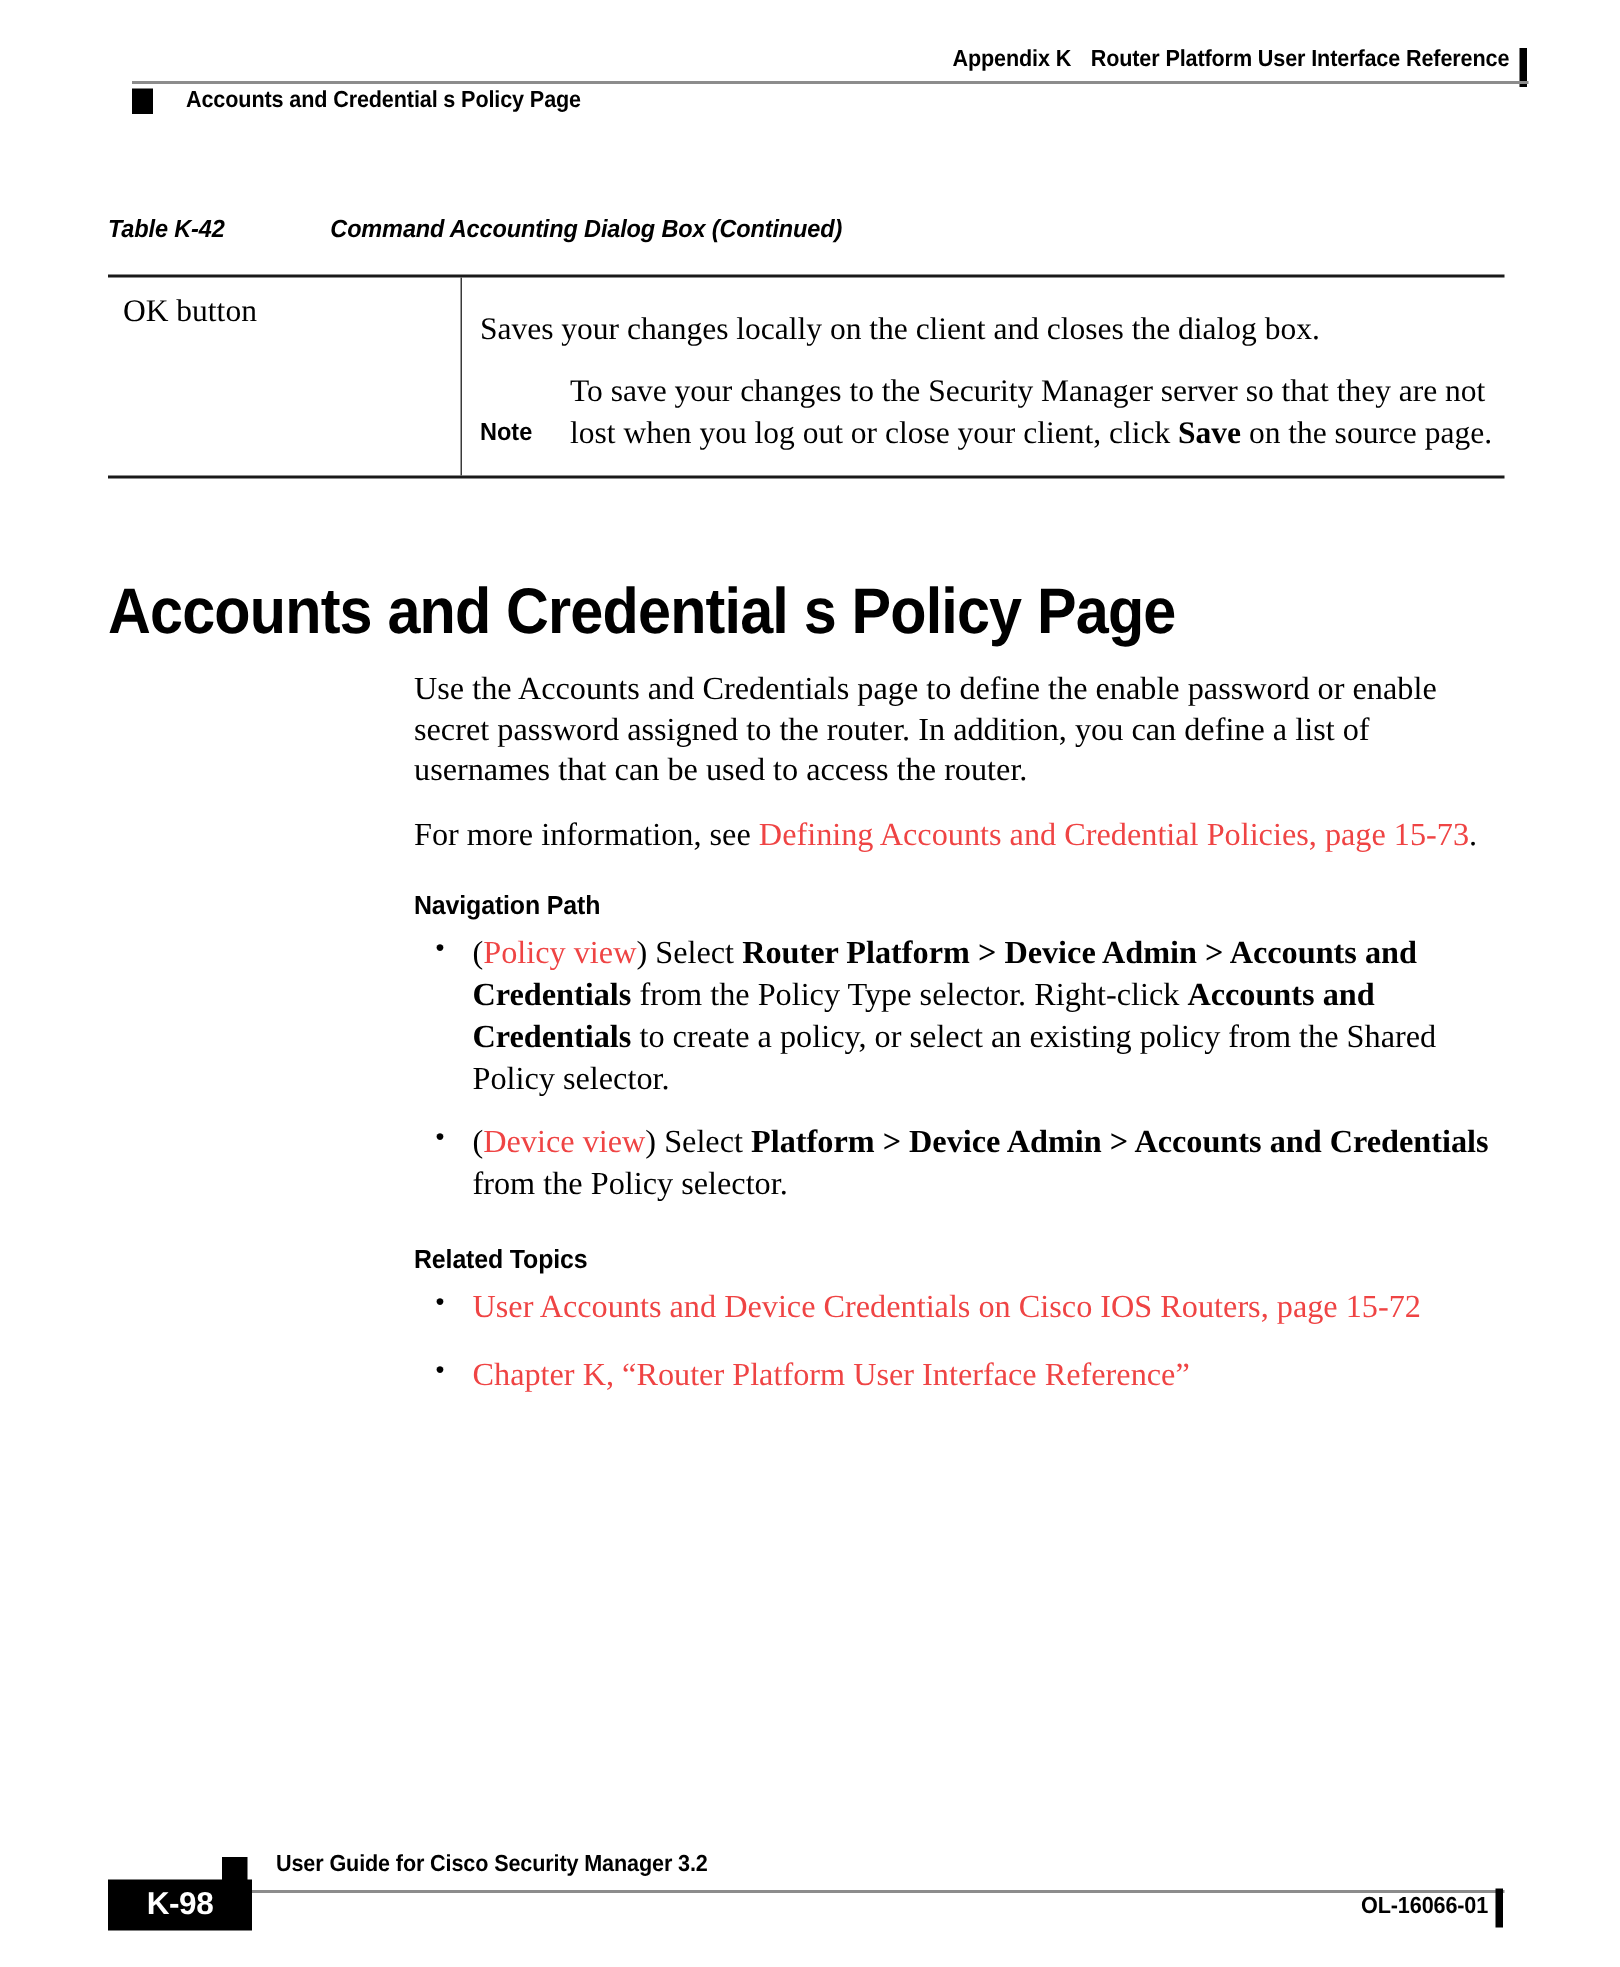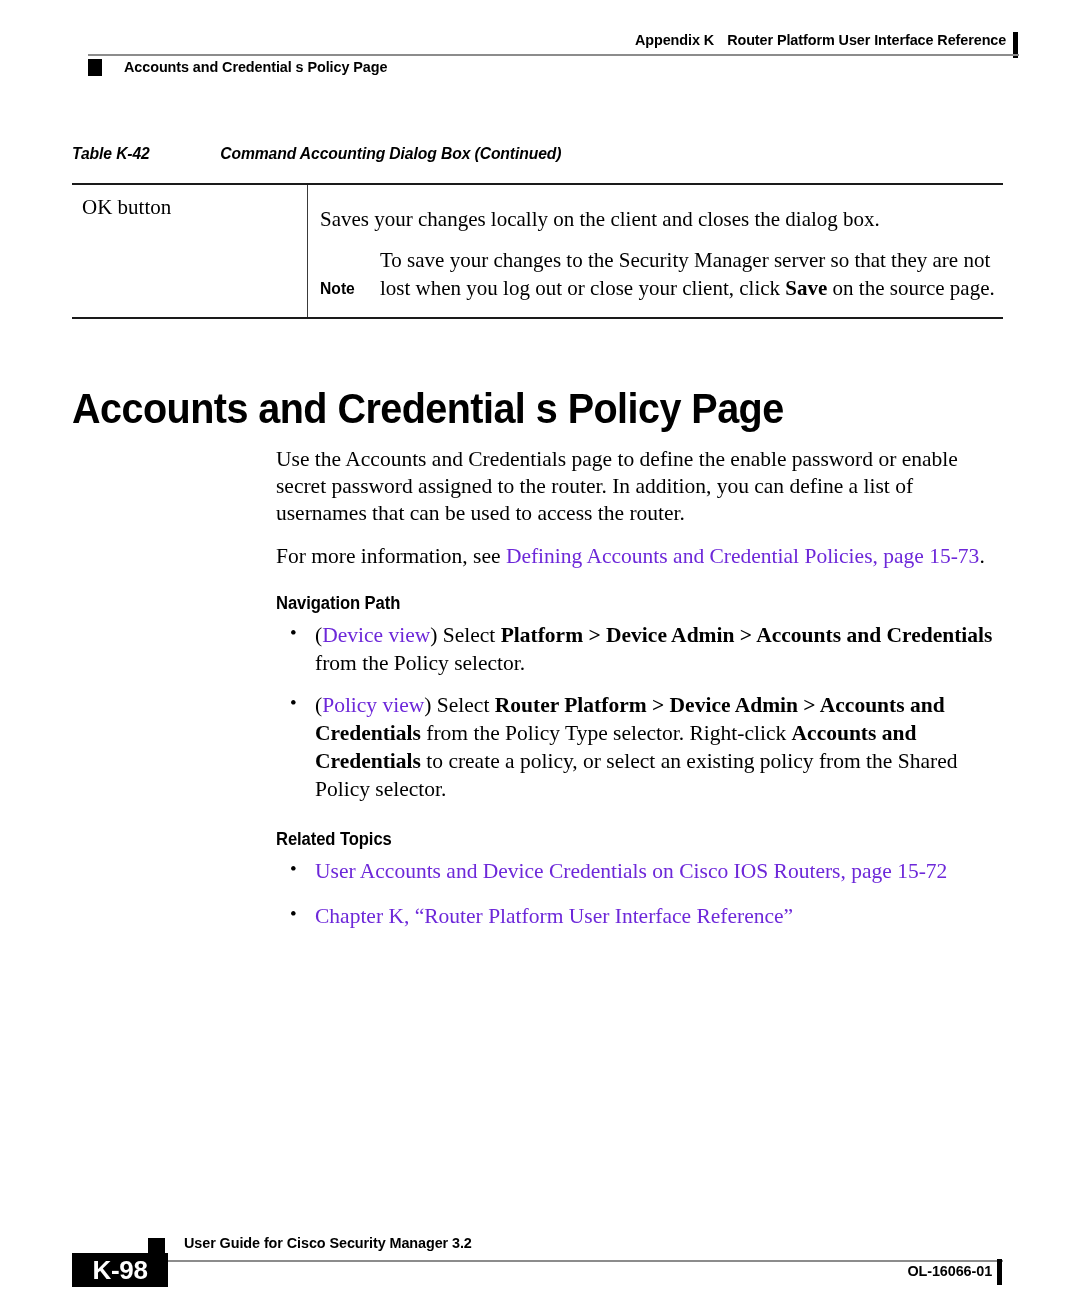--- a/index.html
+++ b/index.html
@@ -171,21 +171,21 @@
     left: 276px;
     top: 430px;
     width: 730px;
     font-size: 21.5px;
     line-height: 1.26;
   }
   .body-para {
     margin: 16px 0 16px 0;
   }
   .link {
-    color: #6d28d9;
+    color: #ef4444;
   }
   .sub-heading {
     font-family: "Liberation Sans Narrow", "Liberation Sans", sans-serif;
     font-weight: bold;
     font-size: 17.5px;
     letter-spacing: -0.1px;
     margin: 22px 0 8px 0;
     transform: scaleX(0.95);
     transform-origin: left center;
   }
@@ -236,21 +236,21 @@
   .footer-pagebox {
     position: absolute;
     left: 72px;
     top: 1253px;
     width: 96px;
     height: 34px;
     background: #000000;
     color: #ffffff;
     font-family: "Liberation Sans Narrow", "Liberation Sans", sans-serif;
     font-weight: bold;
-    font-size: 26px;
+    font-size: 21px;
     display: flex;
     align-items: center;
     justify-content: center;
     letter-spacing: -0.3px;
   }
   .footer-square {
     position: absolute;
     left: 148px;
     top: 1238px;
     width: 17px;
@@ -327,23 +327,23 @@
 
   <div class="content">
 
     <p class="body-para">Use the Accounts and Credentials page to define the enable password or enable secret password assigned to the router. In addition, you can define a list of usernames that can be used to access the router.</p>
 
     <p class="body-para"><span>For more information, see </span><a class="link" href="#" style="text-decoration:none">Defining Accounts and Credential Policies, page 15-73</a><span>.</span></p>
 
     <div class="sub-heading">Navigation Path</div>
 
     <ul class="bullets">
+      <li><span>(</span><a class="link" href="#" style="text-decoration:none">Policy view</a><span>) Select </span><b>Router Platform &gt; Device Admin &gt; Accounts and Credentials</b><span> from the Policy Type selector. Right-click </span><b>Accounts and Credentials</b><span> to create a policy, or select an existing policy from the Shared Policy selector.</span></li>
+
       <li><span>(</span><a class="link" href="#" style="text-decoration:none">Device view</a><span>) Select </span><b>Platform &gt; Device Admin &gt; Accounts and Credentials</b><span> from the Policy selector.</span></li>
-
-      <li><span>(</span><a class="link" href="#" style="text-decoration:none">Policy view</a><span>) Select </span><b>Router Platform &gt; Device Admin &gt; Accounts and Credentials</b><span> from the Policy Type selector. Right-click </span><b>Accounts and Credentials</b><span> to create a policy, or select an existing policy from the Shared Policy selector.</span></li>
     </ul>
 
     <div class="sub-heading tight">Related Topics</div>
 
     <ul class="bullets links">
       <li><a class="link" href="#" style="text-decoration:none">User Accounts and Device Credentials on Cisco IOS Routers, page 15-72</a></li>
       <li><a class="link" href="#" style="text-decoration:none">Chapter K, “Router Platform User Interface Reference”</a></li>
     </ul>
 
   </div>

